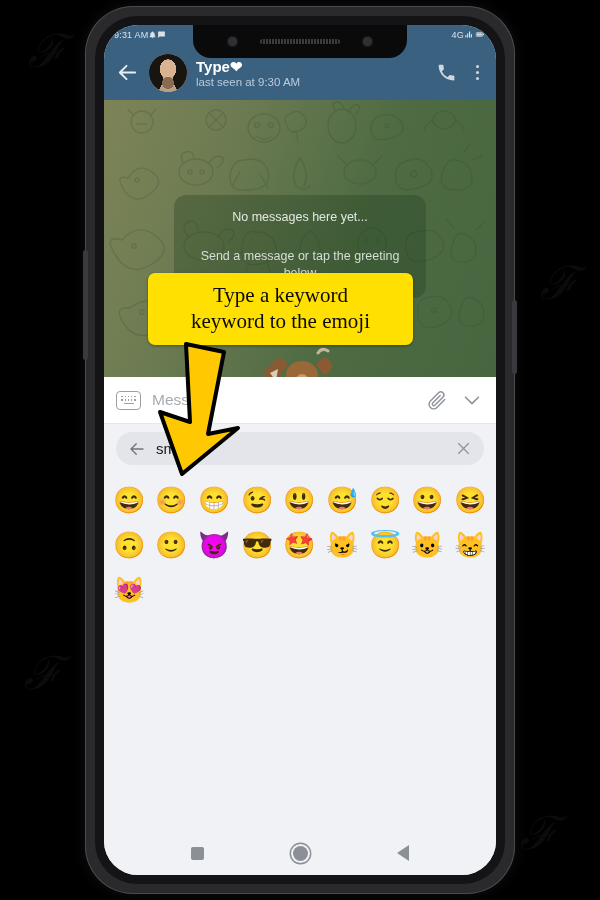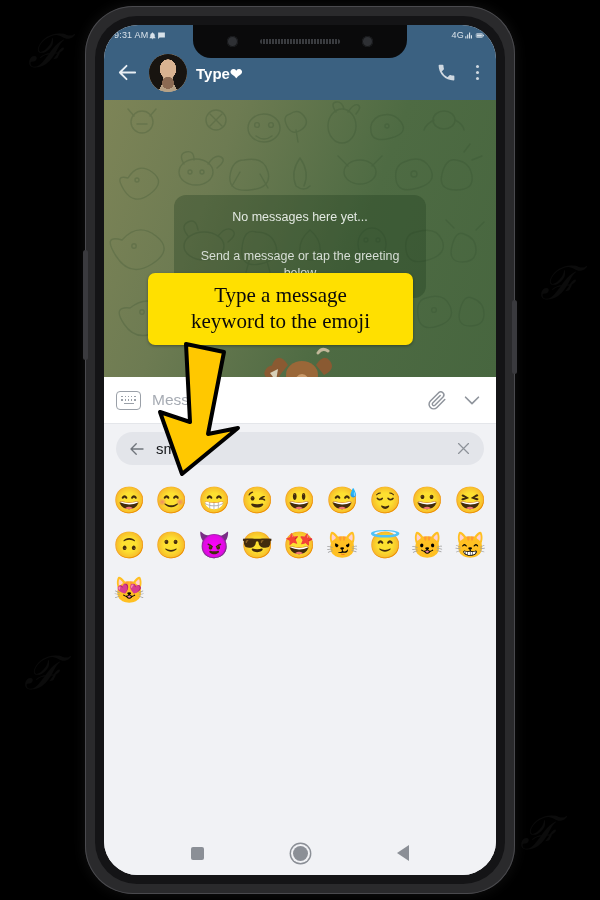--- a/index.html
+++ b/index.html
@@ -93,21 +93,21 @@
     height: 20px;
     background: #3b6181;
     color: #d8e2ea;
     font-size: 9px;
     display: flex;
     align-items: center;
     justify-content: space-between;
     padding: 0 10px;
     letter-spacing: .2px;
   }
-  #status-left, #status-right { display: flex; align-items: flex-end; }
+  #status-left, #status-right { display: flex; align-items: flex-start; }
 
   
   #chat-header {
     position: relative;
     height: 55px;
     background: #3b6181;
     display: flex;
     align-items: center;
     padding: 0 10px;
     gap: 9px;
@@ -403,20 +403,21 @@
       <div id="back-arrow-icon">
         <svg width="23" height="23" viewBox="0 0 24 24">
           <path d="M20 12H4M11 5l-7 7 7 7" fill="none" stroke="#e8eef4" stroke-width="1.9" stroke-linecap="round" stroke-linejoin="round"></path>
         </svg>
       </div>
       <div id="avatar">
           <span class="face"></span>
         </div>
       <div id="header-titles">
         <div id="contact-name">Type❤</div>
+        <div id="contact-status">last seen at 9:30 AM</div>
       </div>
       <div id="call-icon">
         <svg width="21" height="21" viewBox="0 0 24 24">
           <path fill="#cfd8e0" d="M6.6 10.8a15.1 15.1 0 0 0 6.6 6.6l2.2-2.2a1 1 0 0 1 1-.25 11.4 11.4 0 0 0 3.6.58 1 1 0 0 1 1 1V20a1 1 0 0 1-1 1A17 17 0 0 1 3 4a1 1 0 0 1 1-1h3.5a1 1 0 0 1 1 1 11.4 11.4 0 0 0 .57 3.6 1 1 0 0 1-.25 1z"></path>
         </svg>
       </div>
       <div id="more-icon">
         <i></i>
           <i></i>
           <i></i>
@@ -595,19 +596,19 @@
 <div id="notch">
   <div id="notch-island">
     <span class="notch-cam"></span>
     <span id="notch-speaker"></span>
     <span class="notch-cam"></span>
   </div>
 </div>
 
 <div id="annotation-layer">
   <div id="callout-box">
-    <div>Type a message</div>
+    <div>Type a keyword</div>
     <div>keyword to the emoji</div>
   </div>
   <svg id="callout-arrow" viewBox="0 0 130 140">
     <path d="M34 6 L72 14 L56 96 L86 90 L30 136 L8 74 L38 84 Z" fill="#ffc800" stroke="#000000" stroke-width="4" stroke-linejoin="round"></path>
   </svg>
 </div>
 
 </body></html>

